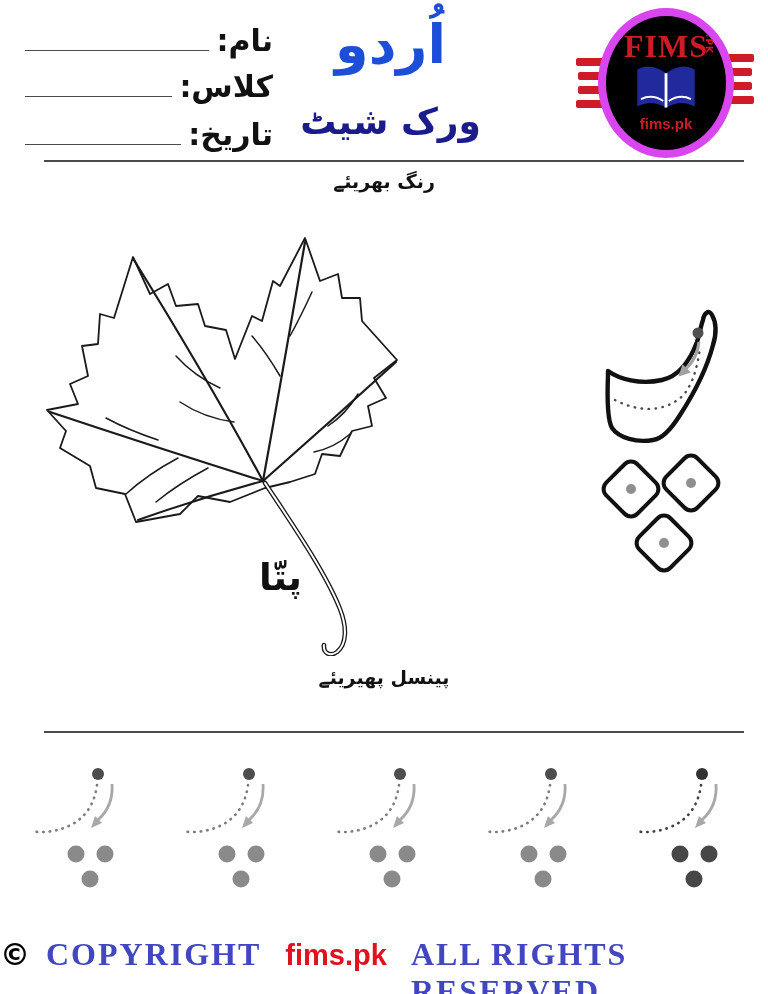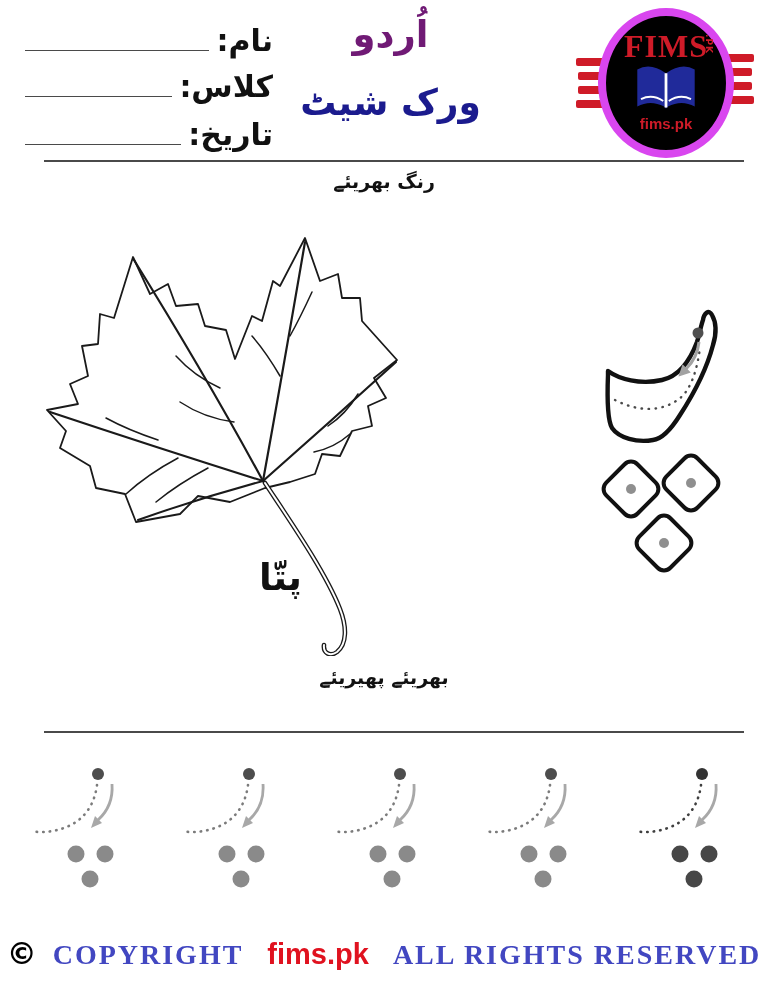--- a/index.html
+++ b/index.html
@@ -8,21 +8,21 @@
     margin:0 auto;overflow:hidden;
     font-family:"DejaVu Sans",sans-serif;
   }
   
   .fields{position:absolute;left:25px;top:12px;width:250px;}
   .field-row{position:absolute;left:0;width:248px;display:flex;align-items:flex-end;gap:7px;height:44px;}
   .field-row .write-line{flex:1;border-bottom:1.6px solid #4a4a4a;height:0;margin-bottom:5px;}
   .field-row .field-label{direction:rtl;font-weight:700;font-size:30px;color:#111;line-height:1;white-space:nowrap;}
   
   .title-block{position:absolute;left:288px;top:14px;width:205px;text-align:center;direction:rtl;}
-  .title-line1{font-size:37px;font-weight:700;color:#701a75;line-height:1.15;}
+  .title-line1{font-size:54px;font-weight:700;color:#1d4ed8;line-height:1.15;}
   .title-line2{font-size:36px;font-weight:700;color:#1b1b8e;line-height:1.2;margin-top:24px;}
   
   .logo{position:absolute;left:576px;top:6px;width:178px;height:152px;}
   .logo-circle{
     position:absolute;left:22px;top:2px;width:120px;height:134px;
     border:8px solid #d946ef;border-radius:50%;background:#000000;text-align:center;
   }
   .logo-brand{margin-top:14px;font-family:"Liberation Serif",serif;font-weight:700;font-size:32px;color:#cf1b28;letter-spacing:1px;line-height:1;}
   .logo-suffix{position:absolute;right:12px;top:18px;writing-mode:vertical-rl;font-size:9px;font-weight:700;color:#cf1b28;letter-spacing:1px;}
   .logo-book{display:block;margin:2px auto 0 auto;}
@@ -41,21 +41,21 @@
   .glyph .gcurve{stroke:#7b7b7b;}
   .glyph .gdot{fill:#8a8a8a;}
   .glyph .garrow{stroke:#a8a8a8;}
   .glyph .gahead{fill:#a8a8a8;}
   .glyph.dark .gstart{fill:#333333;}
   .glyph.dark .gcurve{stroke:#3f3f3f;}
   .glyph.dark .gdot{fill:#474747;}
   
   .footer{position:absolute;left:0;top:936px;width:768px;display:flex;justify-content:center;align-items:baseline;gap:16px;}
   .footer .c-symbol{font-size:30px;font-weight:700;color:#000;font-family:"DejaVu Sans",sans-serif;}
-  .footer .c-text,.footer .c-rights{font-family:"Liberation Serif",serif;font-weight:700;font-size:28px;color:#4247c1;letter-spacing:2px;}
+  .footer .c-text,.footer .c-rights{font-family:"Liberation Serif",serif;font-weight:700;font-size:32px;color:#4247c1;letter-spacing:2px;}
   .footer .c-brand{font-family:"Liberation Sans",sans-serif;font-weight:700;font-size:29px;color:#e0121f;margin:0 8px;}
 </style>
 </head>
 <body>
 
 <div class="page">
 
   <div class="fields">
     <div class="field-row" style="top:0;">
       <div class="write-line"></div>
@@ -144,21 +144,21 @@
     <g stroke="#111" stroke-width="4" fill="#ffffff">
       <rect x="-22" y="-22" width="44" height="44" rx="9" transform="translate(36,189) rotate(45)"></rect>
       <rect x="-22" y="-22" width="44" height="44" rx="9" transform="translate(96,183) rotate(45)"></rect>
       <rect x="-22" y="-22" width="44" height="44" rx="9" transform="translate(69,243) rotate(45)"></rect>
     </g>
     <circle cx="36" cy="189" r="5" fill="#8f8f8f"></circle>
     <circle cx="96" cy="183" r="5" fill="#8f8f8f"></circle>
     <circle cx="69" cy="243" r="5" fill="#8f8f8f"></circle>
   </svg>
 
-  <div class="urdu-heading" style="top:666px;">بھریئے پھیریئے</div>
+  <div class="urdu-heading" style="top:666px;">پینسل پھیریئے</div>
 
   <div class="rule" style="top:731px;"></div>
 
   <div class="trace-row">
       <svg class="glyph" width="118" height="135" viewBox="0 0 118 135">
       <circle class="gstart" cx="74" cy="16" r="6"></circle>
       <path class="gcurve" d="M73,27 C71,42 65,55 52,64 C40,72 22,76 7,73" fill="none" stroke-width="2.6" stroke-linecap="round" stroke-dasharray="0.5 6"></path>
       <path class="garrow" d="M88,26 C89,40 85,52 74,62" fill="none" stroke-width="2.8"></path>
       <polygon class="gahead" points="67,70 78,65 71,58"></polygon>
       <circle class="gdot" cx="52" cy="96" r="8.5"></circle>

